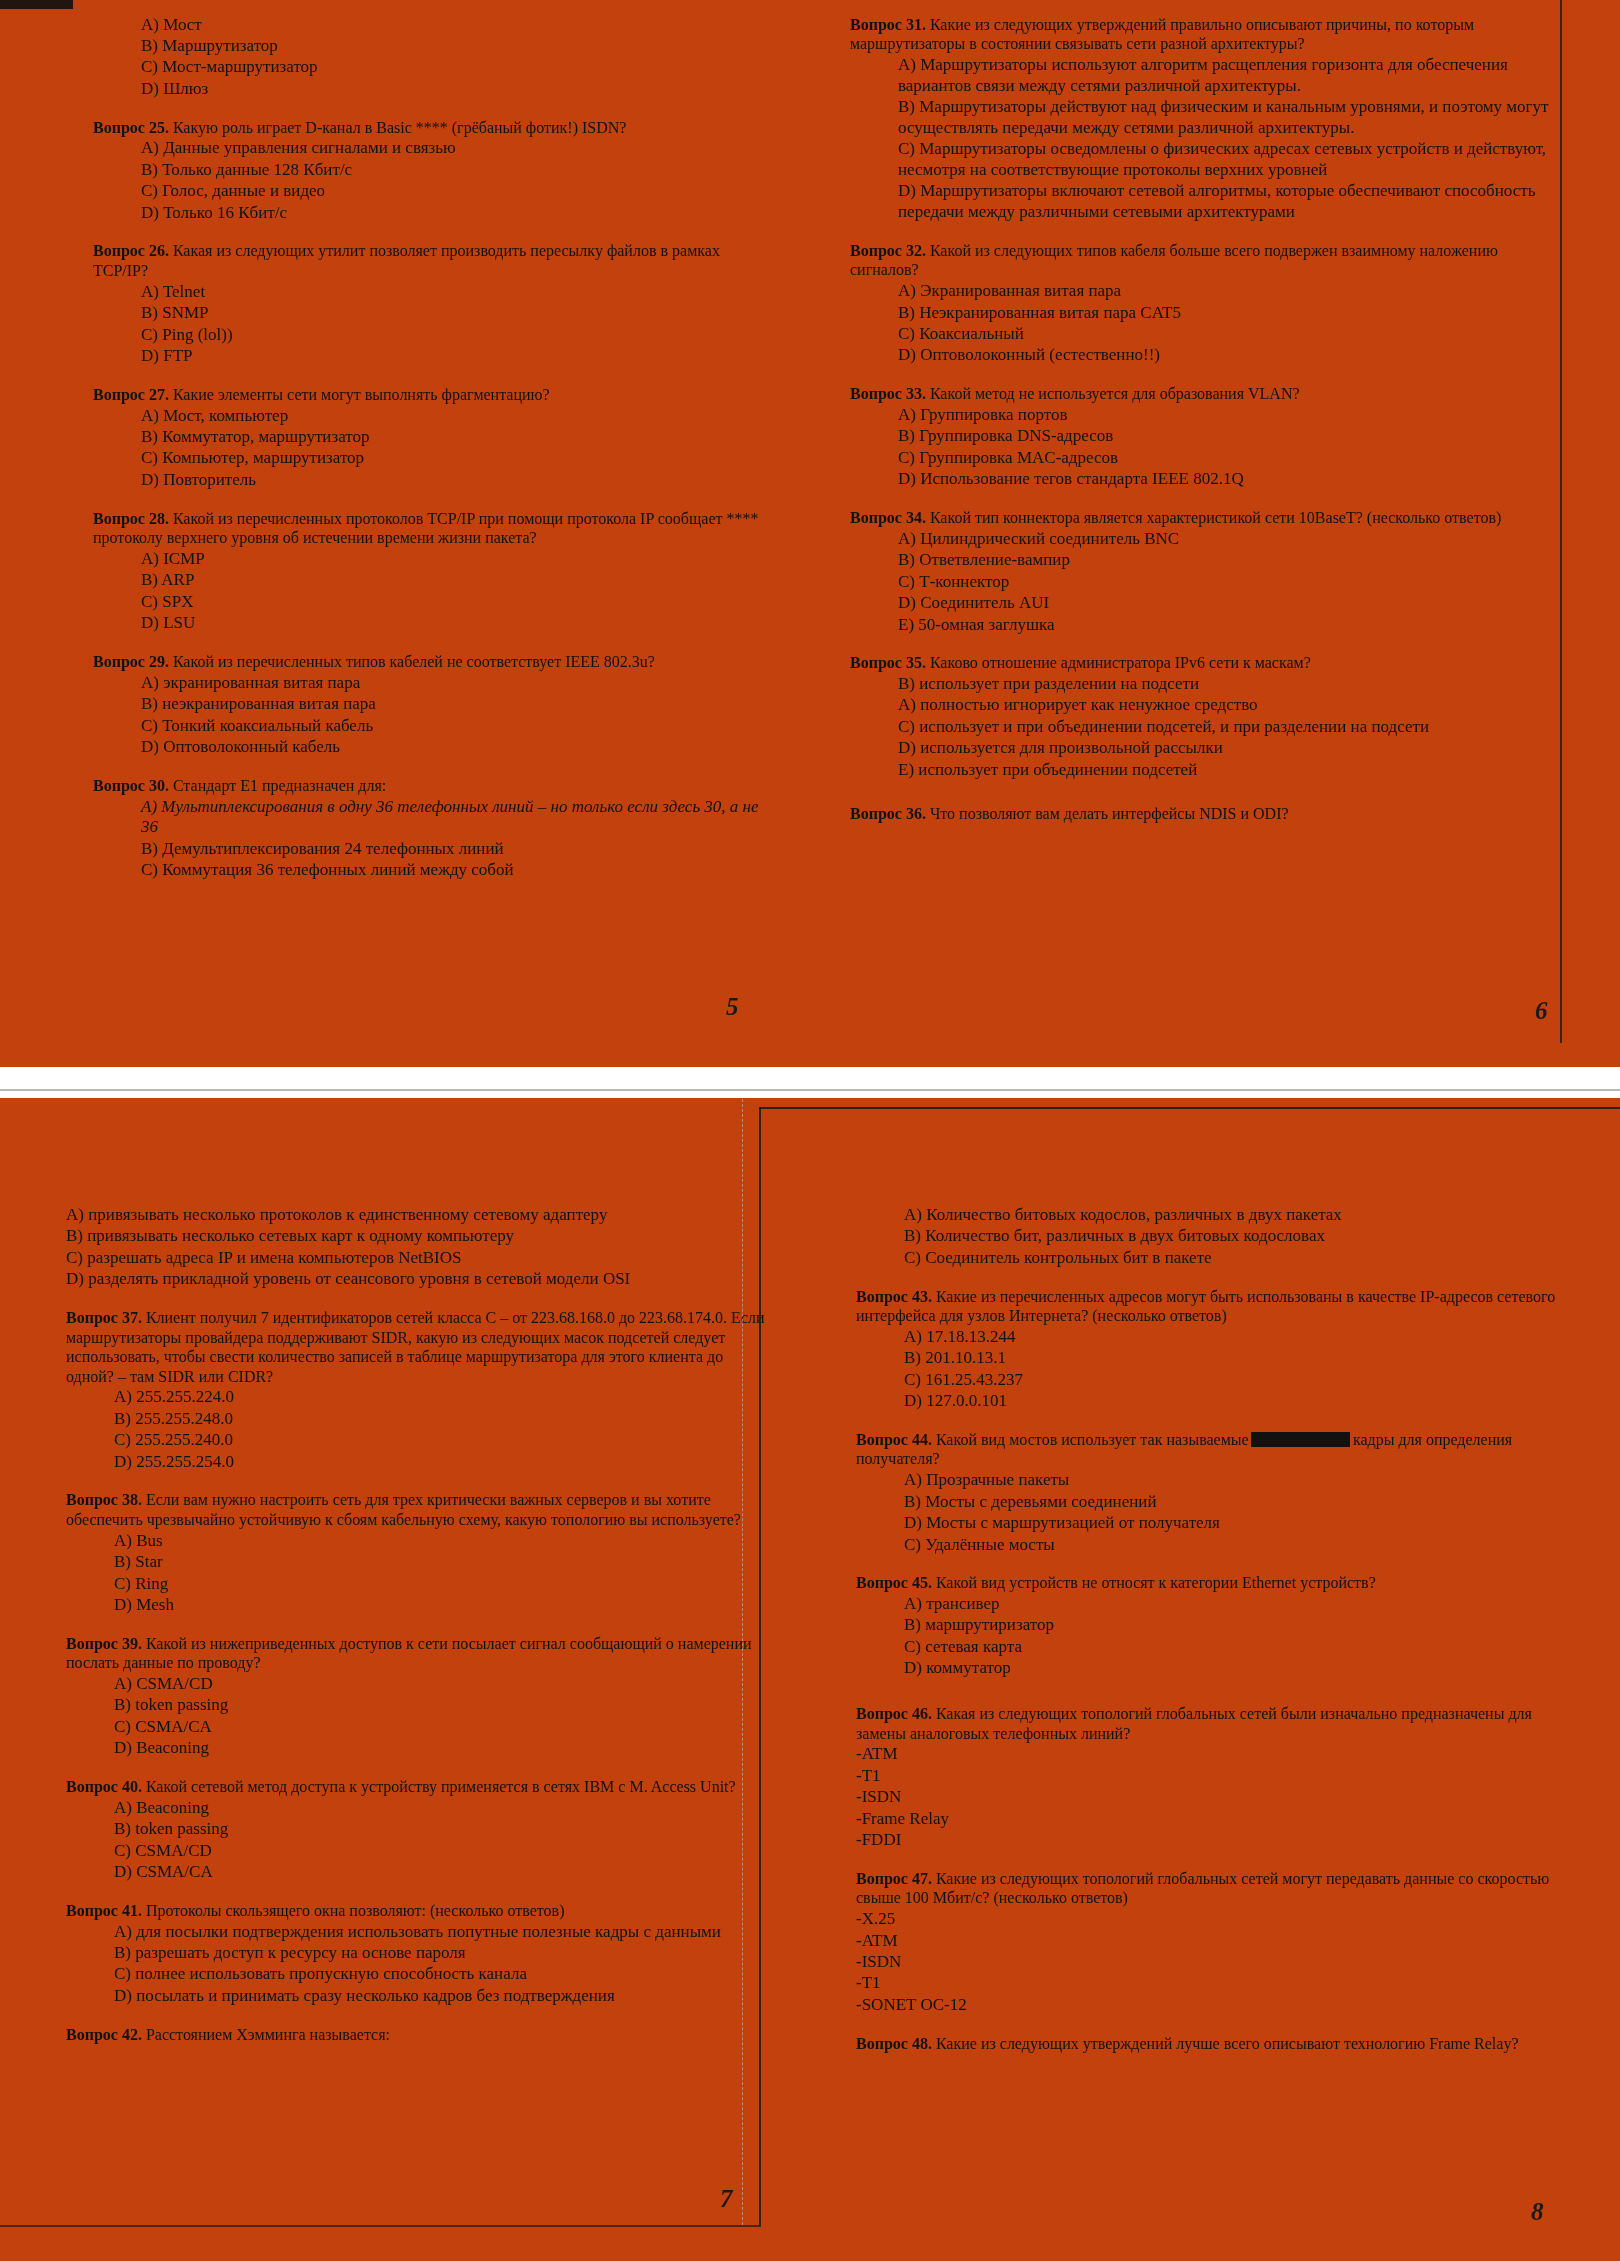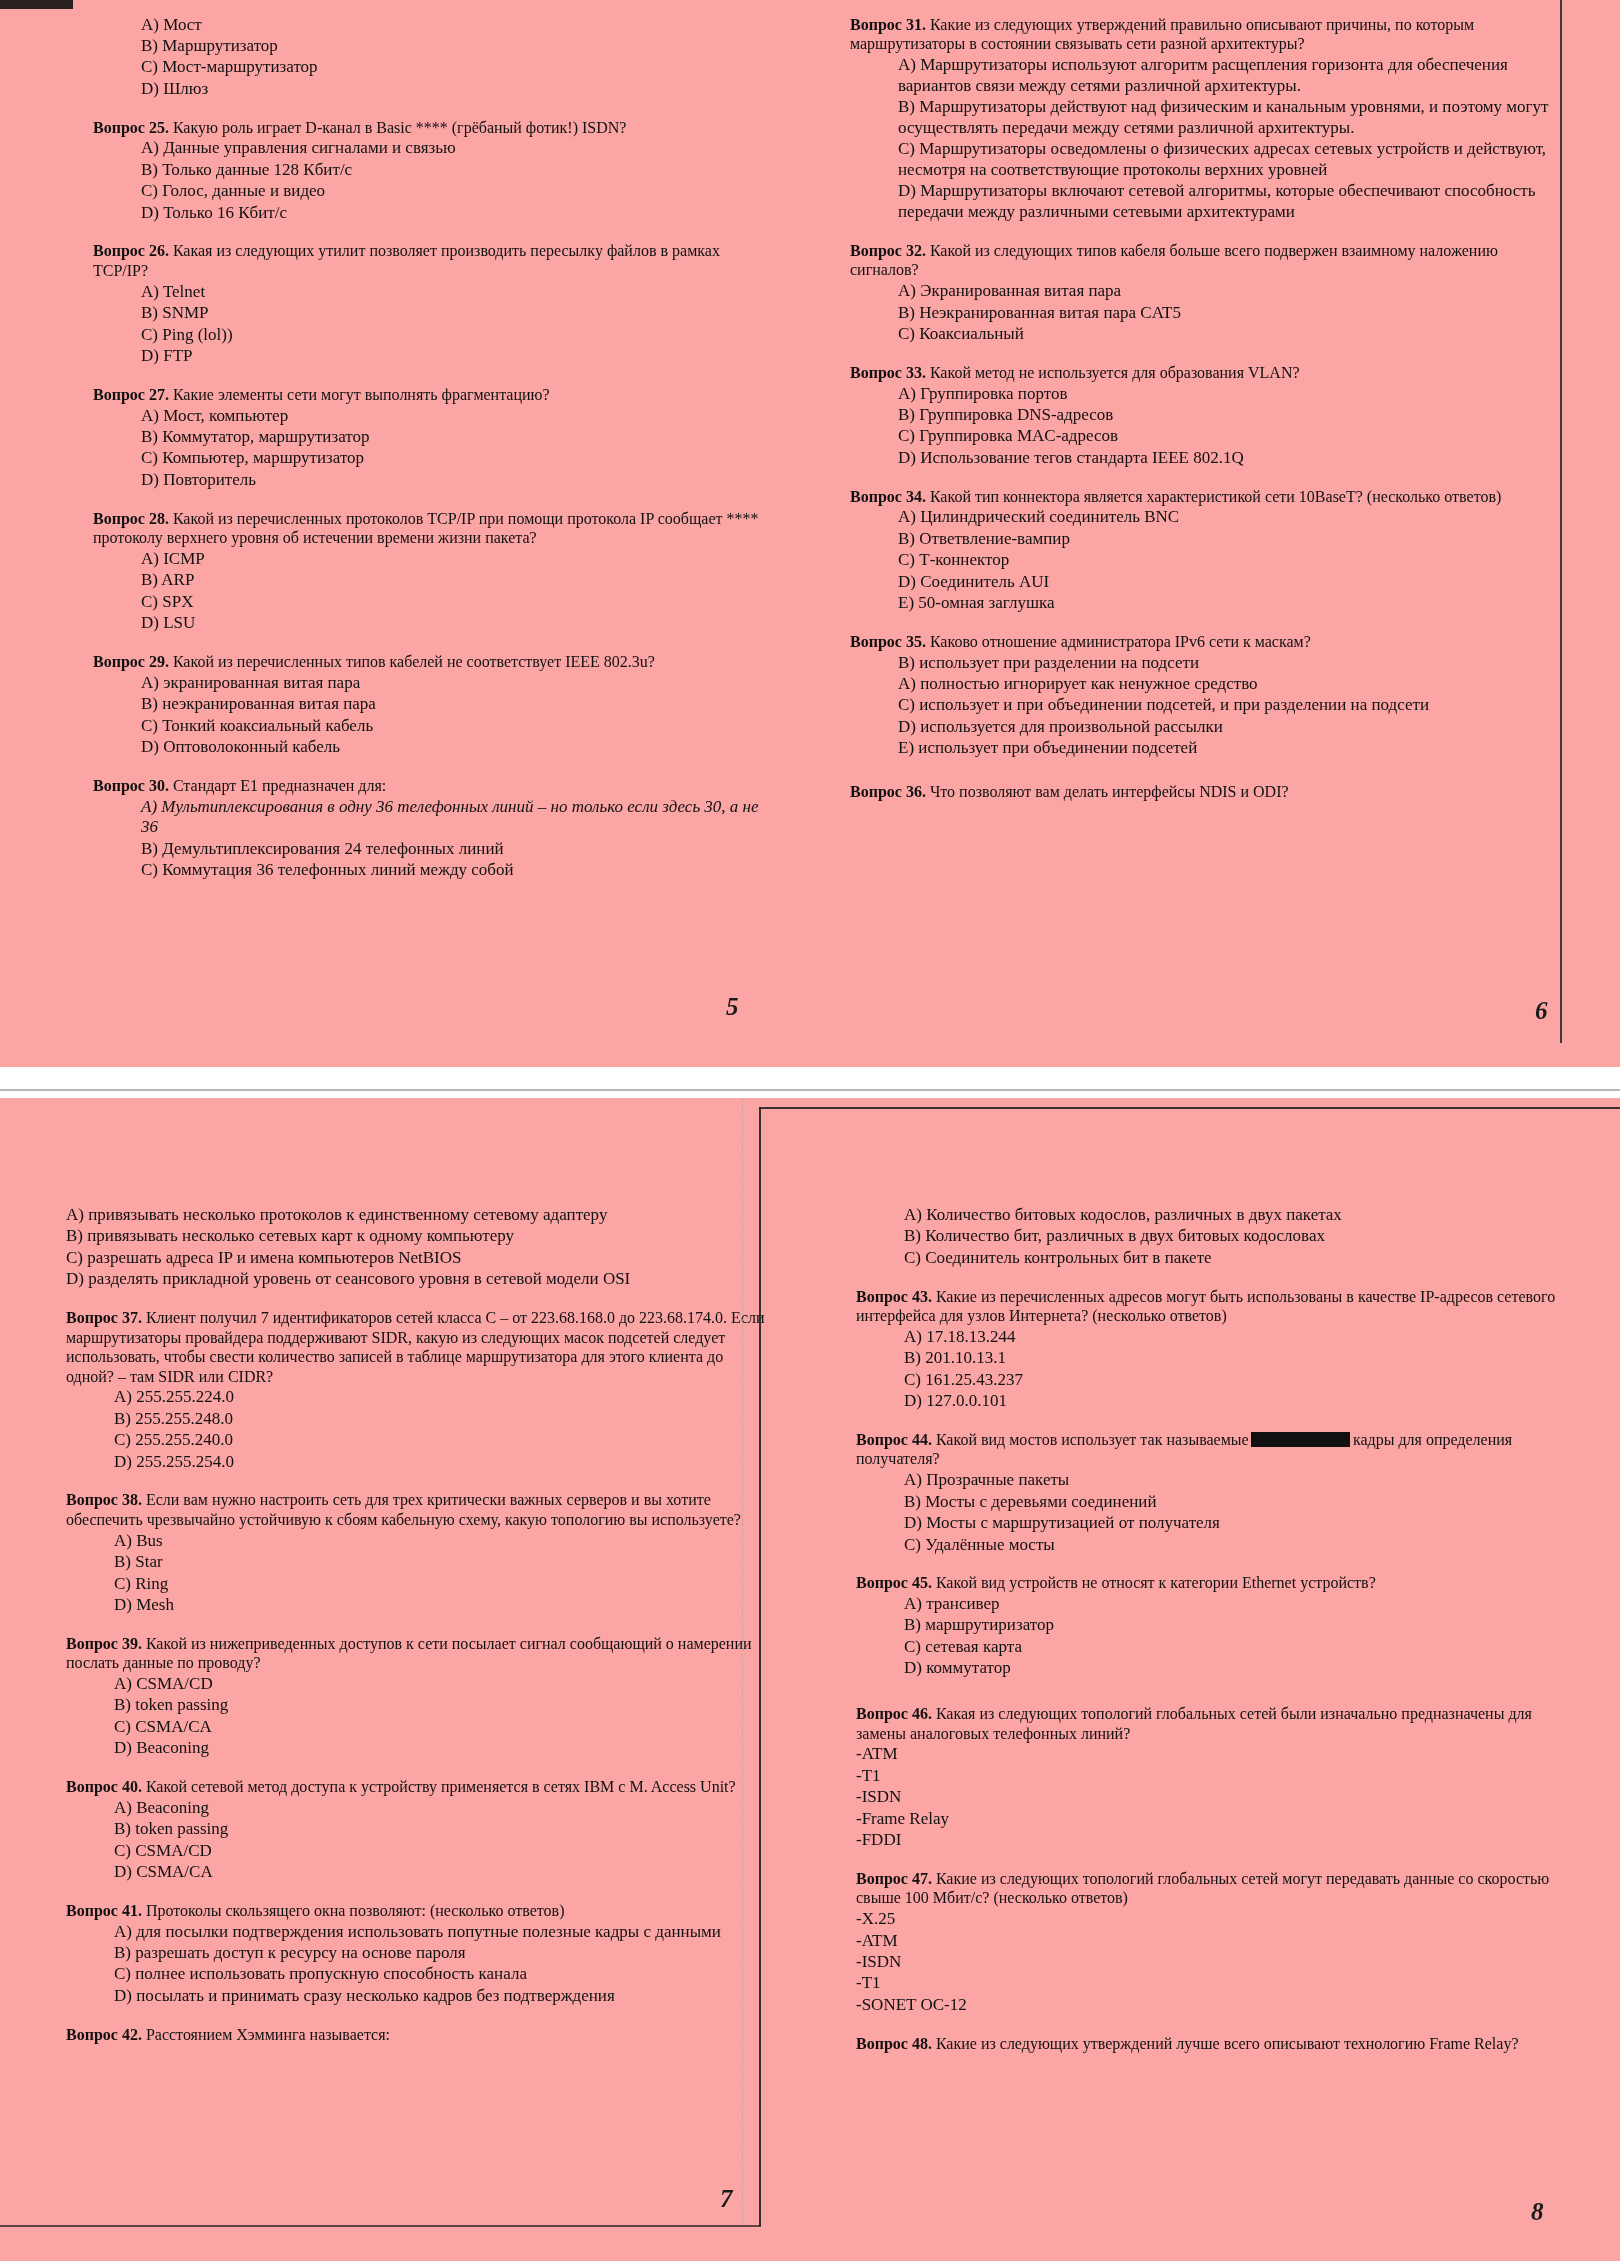--- a/index.html
+++ b/index.html
@@ -5,21 +5,21 @@
   html, body { margin:0; padding:0; background:#ffffff; }
   body {
     width:1621px;
     font-family:"Liberation Serif", serif;
     color:#111;
   }
   .page-scan {
     position:relative;
     width:1621px;
     height:2261px;
-    background:#fca5a5;
+    background:#c2410c;
   }
   
   .quad {
     position:absolute;
     box-sizing:border-box;
     overflow:hidden;
   }
   .q-tl { left:0;    top:0;    width:810px; height:1066px; padding:14.6px 40px 0 93px; }
   .q-tr { left:810px; top:0;  width:810px; height:1066px; padding:14.6px 53px 0 40px; }
   .q-bl { left:0;    top:1099px; width:810px; height:1162px; padding:106px 40px 0 66px; }
@@ -185,20 +185,21 @@
     </div>
 
     <div class="qblock">
       <p class="qtext">
         <span class="qlabel">Вопрос 32.</span>
         <span>Какой из следующих типов кабеля больше всего подвержен взаимному наложению сигналов?</span>
       </p>
       <div class="opt">A) Экранированная витая пара</div>
       <div class="opt"><span class="u">B) Неэкранированная витая пара CAT5</span></div>
       <div class="opt">C) Коаксиальный</div>
+      <div class="opt">D) Оптоволоконный (естественно!!)</div>
     </div>
 
     <div class="qblock">
       <p class="qtext">
         <span class="qlabel">Вопрос 33.</span>
         <span>Какой метод не используется для образования VLAN?</span>
       </p>
       <div class="opt">A) Группировка портов</div>
       <div class="opt"><span class="u">B) Группировка DNS-адресов</span></div>
       <div class="opt"><span class="u">C) Группировка MAC-адресов</span></div>

